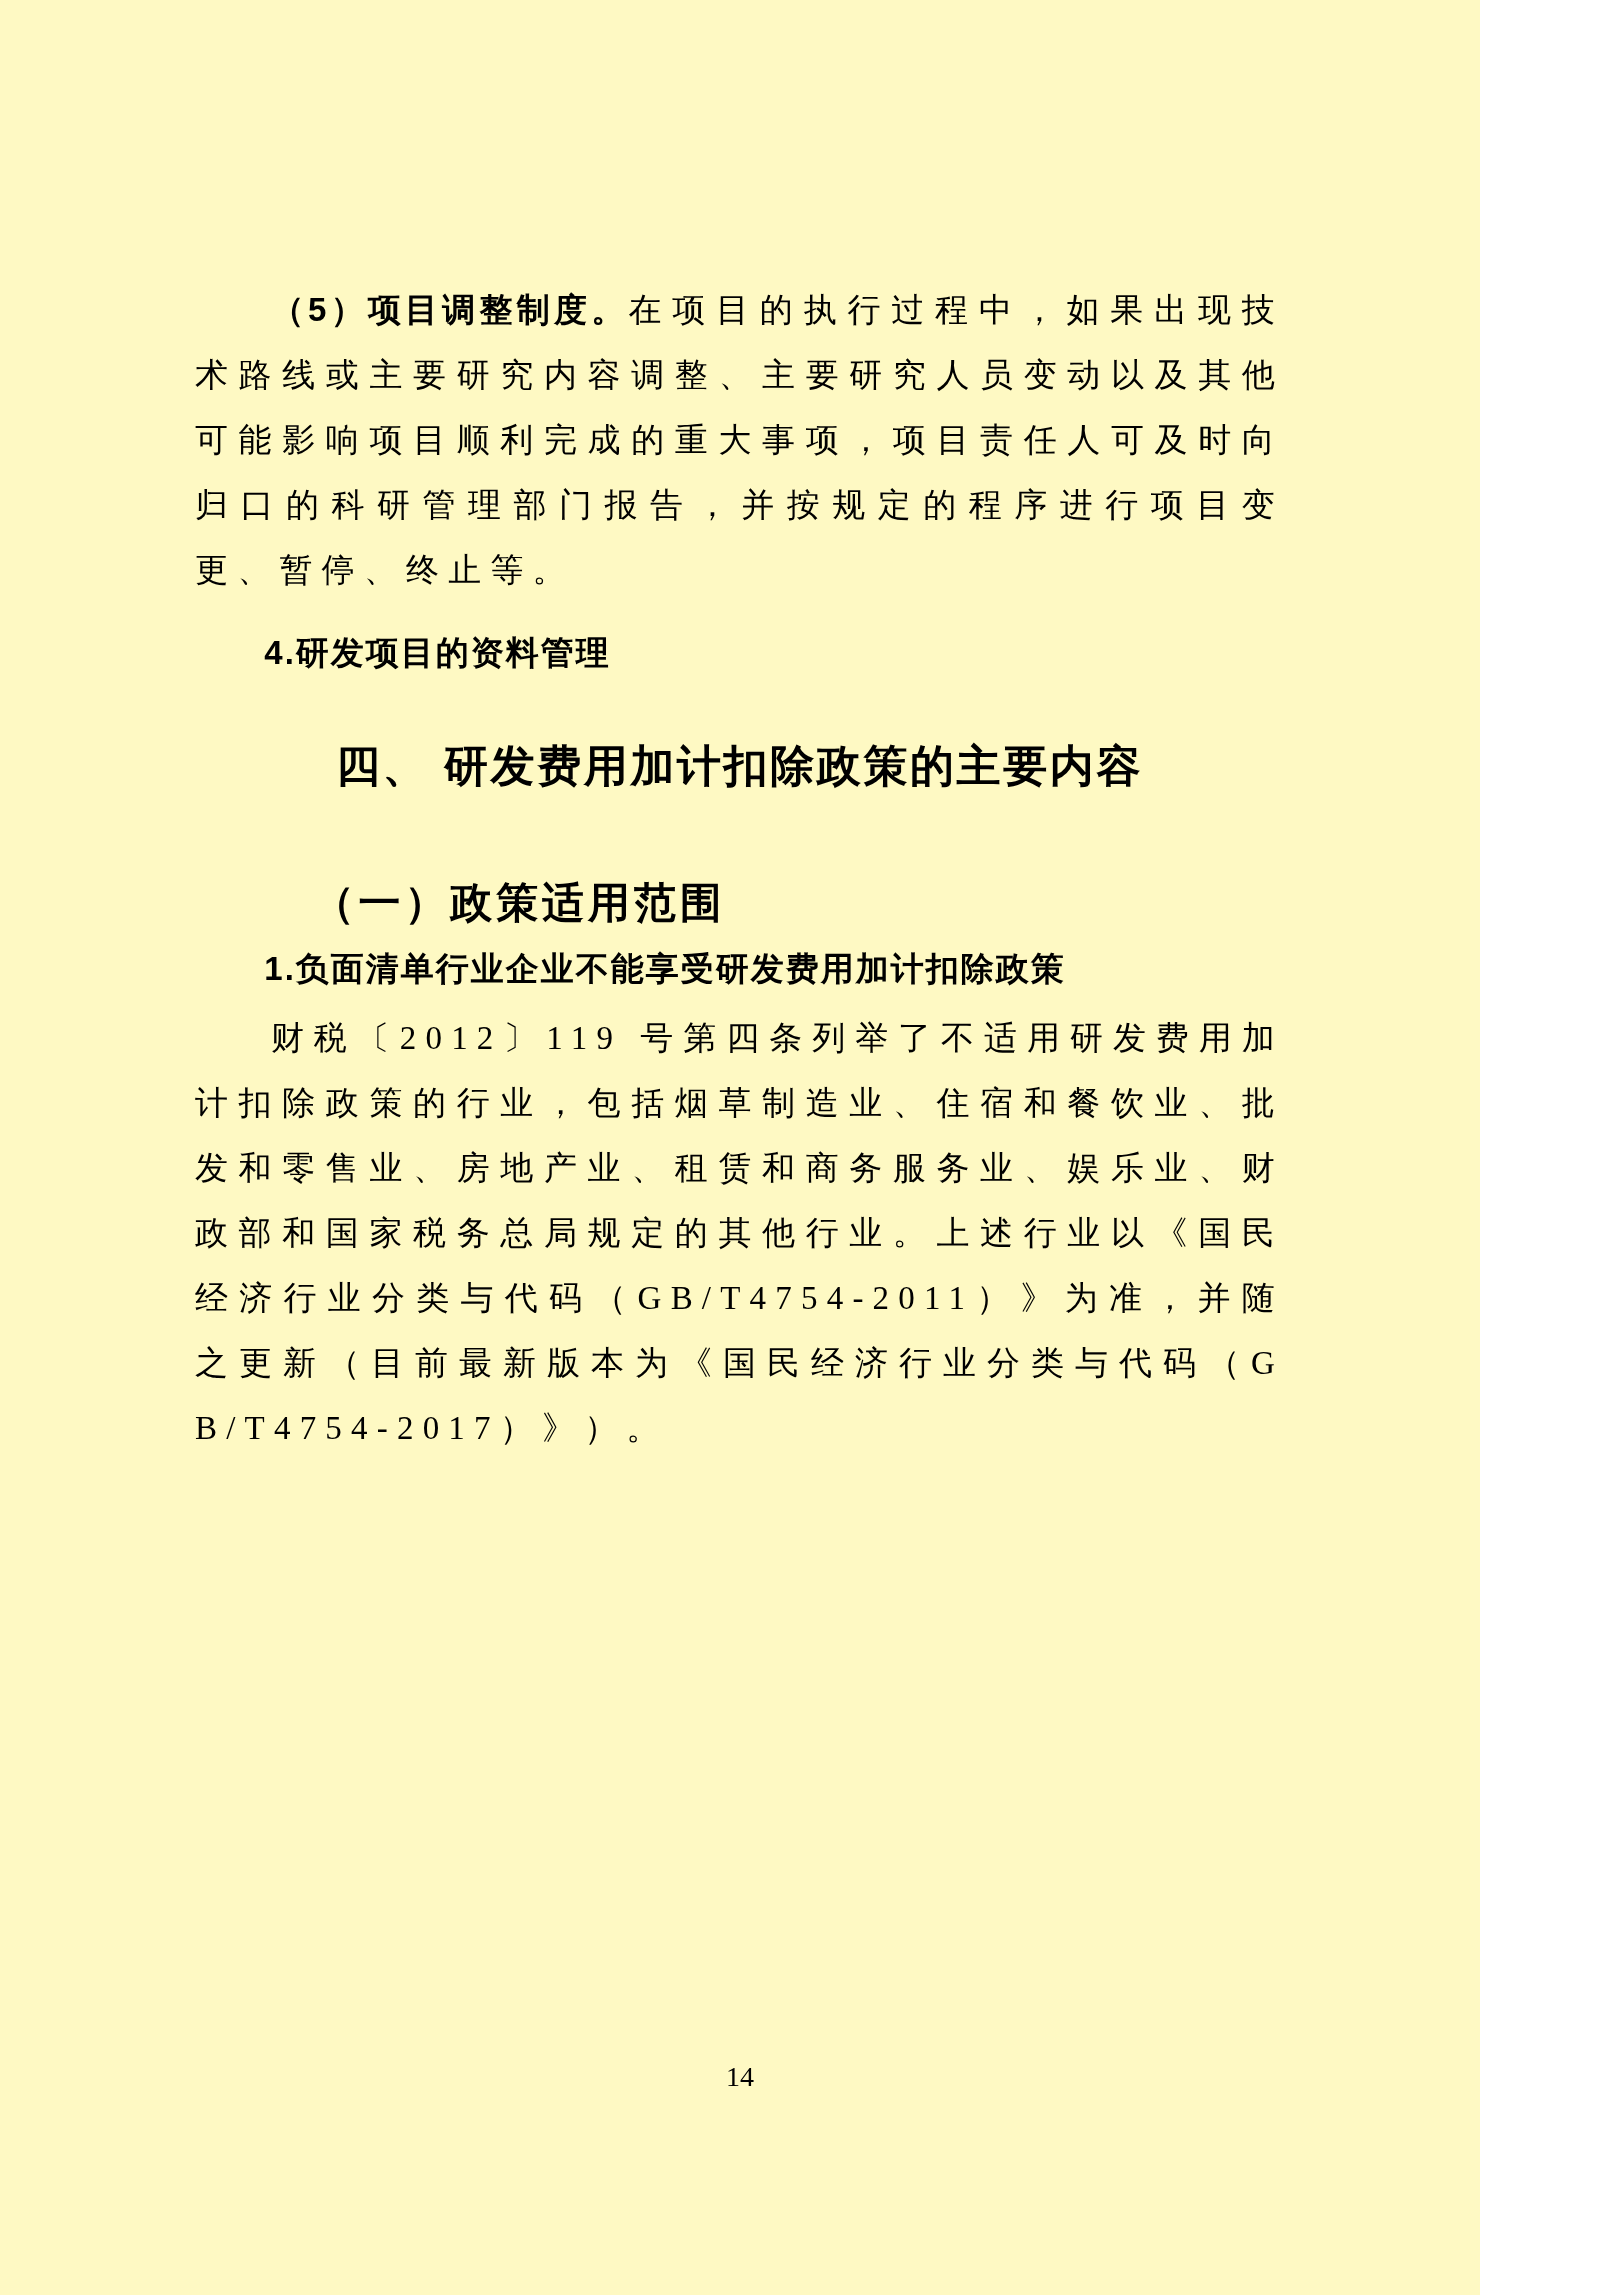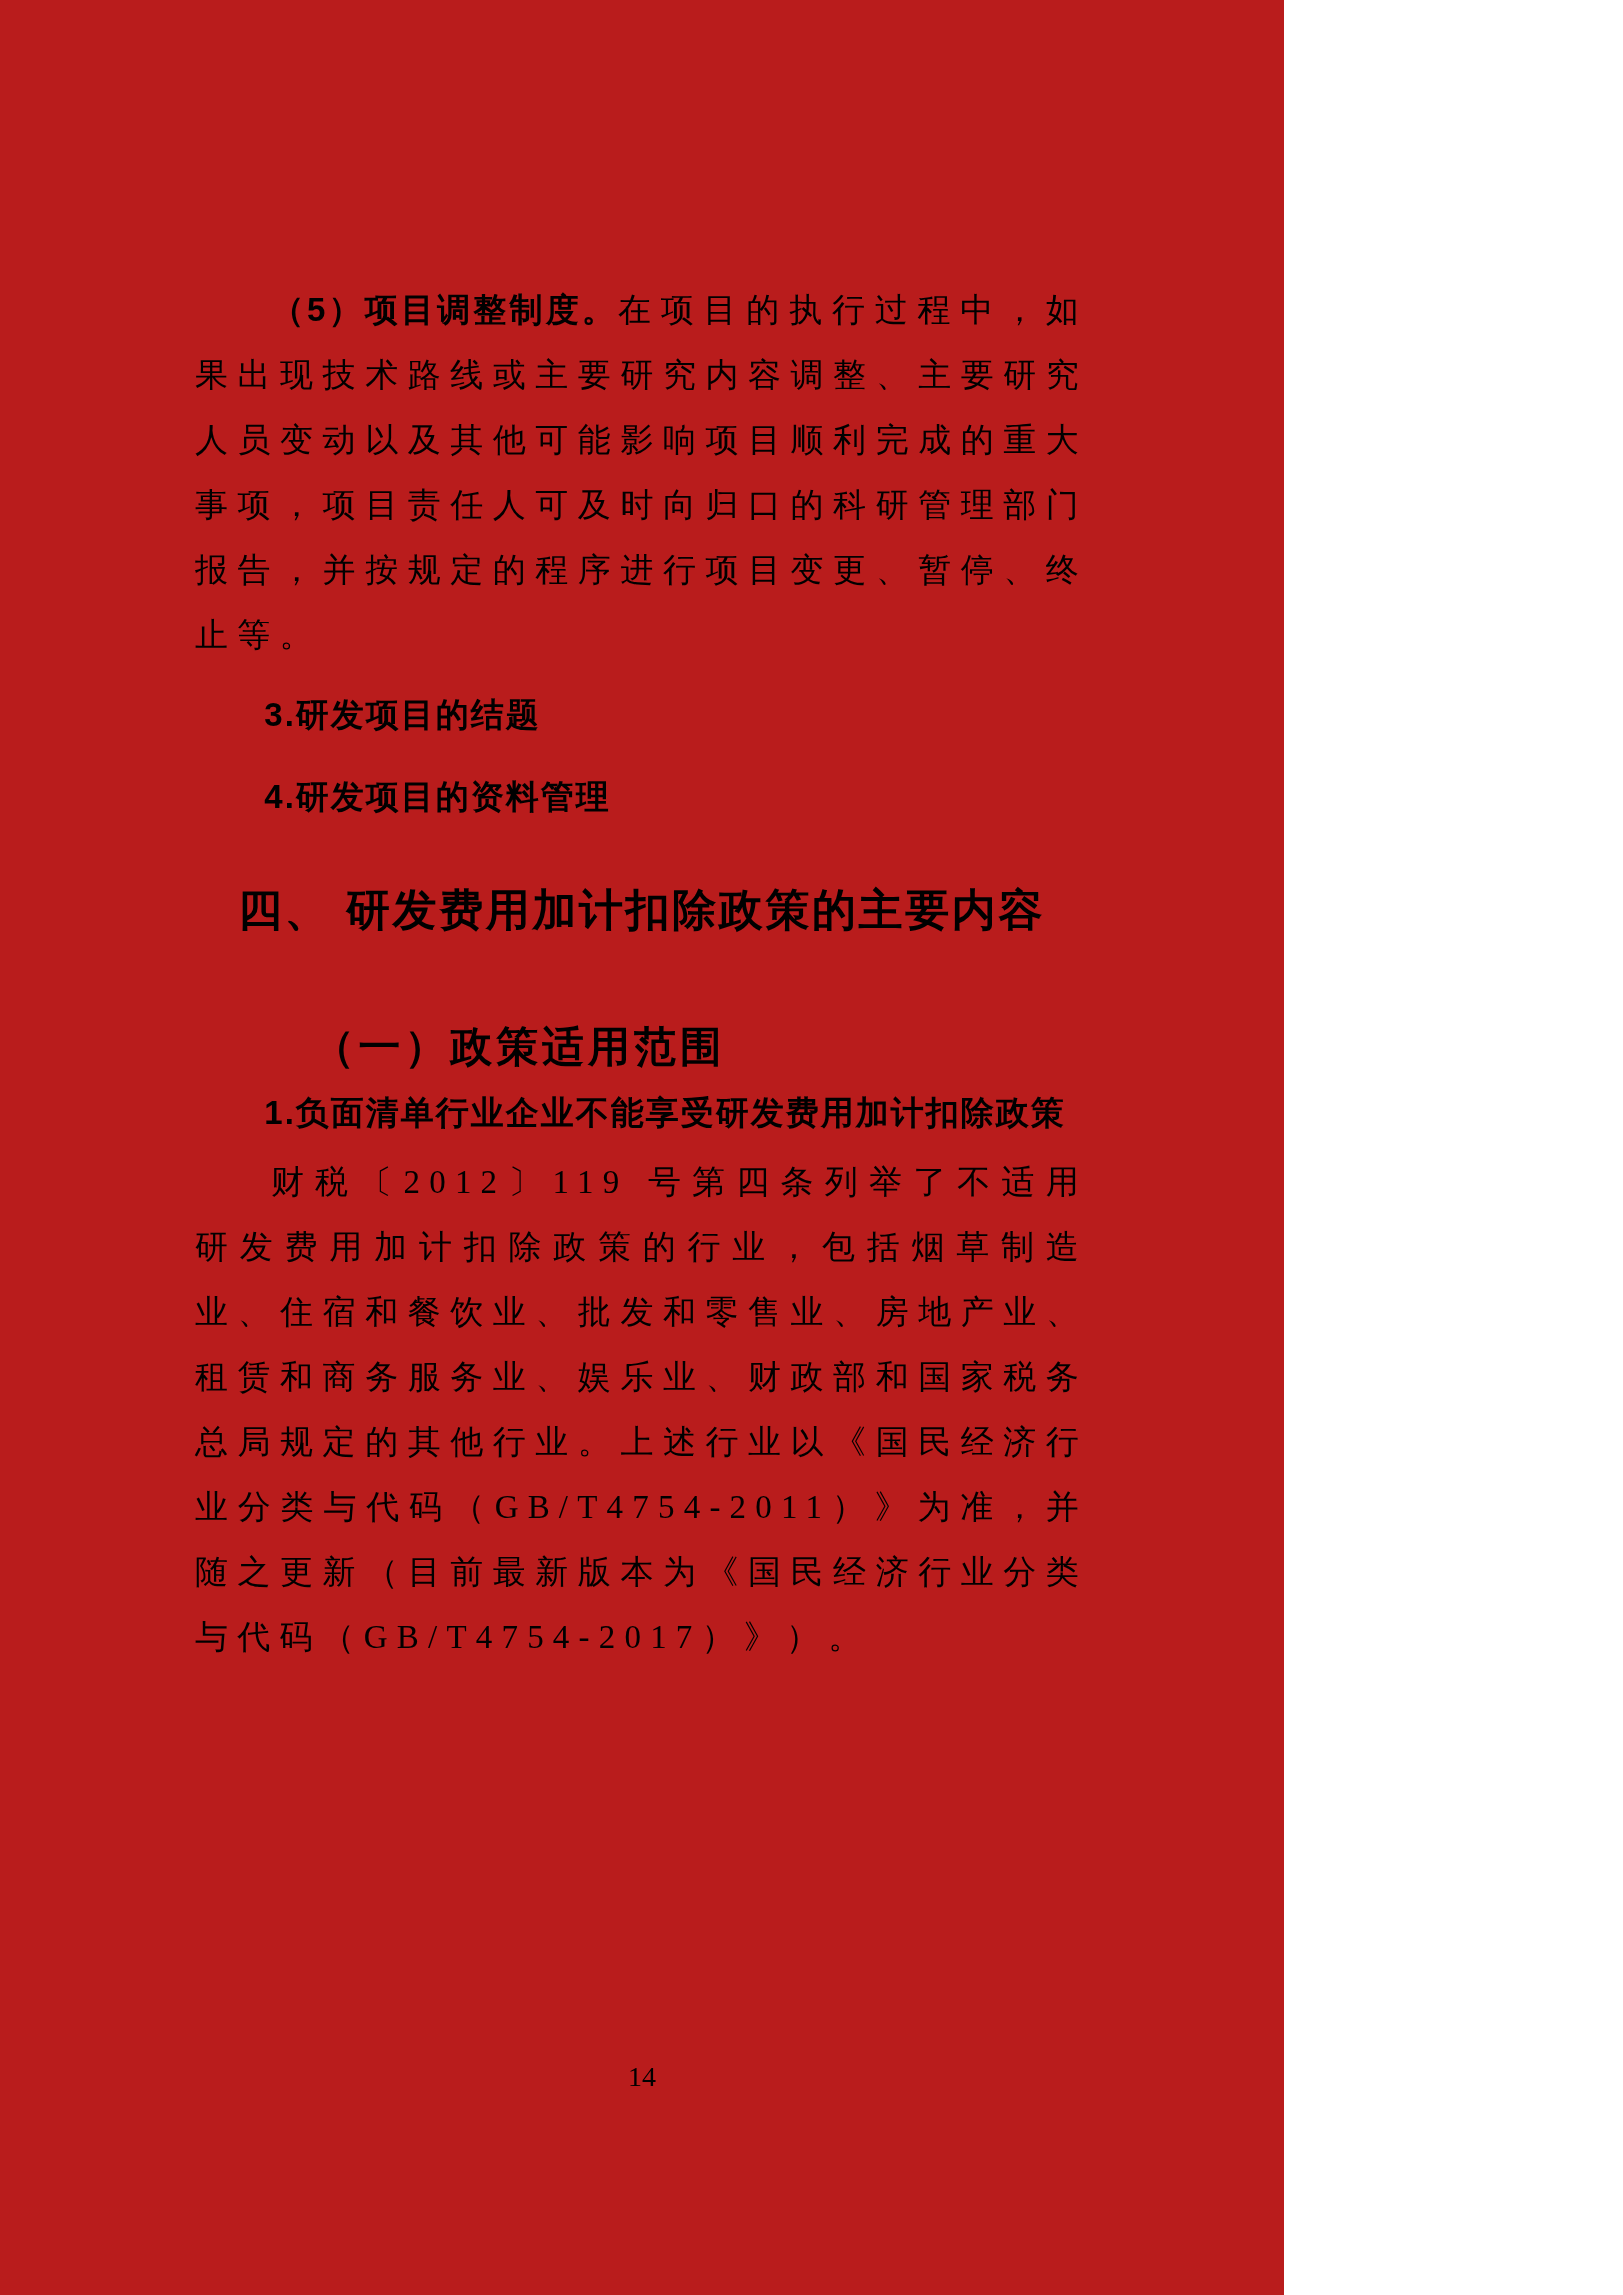--- a/index.html
+++ b/index.html
@@ -2,23 +2,23 @@
 <html style="font-size:10.5px"><head>
 <meta charset="utf-8">
 <style>
   html, body {
     margin: 0;
     padding: 0;
     background: #ffffff;
   }
   .page {
     position: relative;
-    width: 1284px;
+    width: 1480px;
     height: 2295px;
-    background: #b91c1c;
+    background: #fef9c3;
     color: #000000;
     box-sizing: border-box;
     padding: 277px 196px 0 195px;
     font-family: "Liberation Serif", "DejaVu Serif", serif;
     font-size: 33px;
     line-height: 65px;
     overflow: hidden;
   }
   
   .para {
@@ -82,21 +82,20 @@
     letter-spacing: 0;
   }
 </style>
 </head>
 <body>
 
 <div class="page">
 
   <p class="para"><span class="lead-bold">（5）项目调整制度。</span><span>在项目的执行过程中，如果出现技术路线或主要研究内容调整、主要研究人员变动以及其他可能影响项目顺利完成的重大事项，项目责任人可及时向归口的科研管理部门报告，并按规定的程序进行项目变更、暂停、终止等。</span></p>
 
-  <h3 class="heading-num heading-closing">3.研发项目的结题</h3>
 
 
   <h3 class="heading-num heading-archive">4.研发项目的资料管理</h3>
 
 
   <h1 class="heading-chapter">四、 研发费用加计扣除政策的主要内容</h1>
 
   <h2 class="heading-sub">（一）政策适用范围</h2>
 
 

